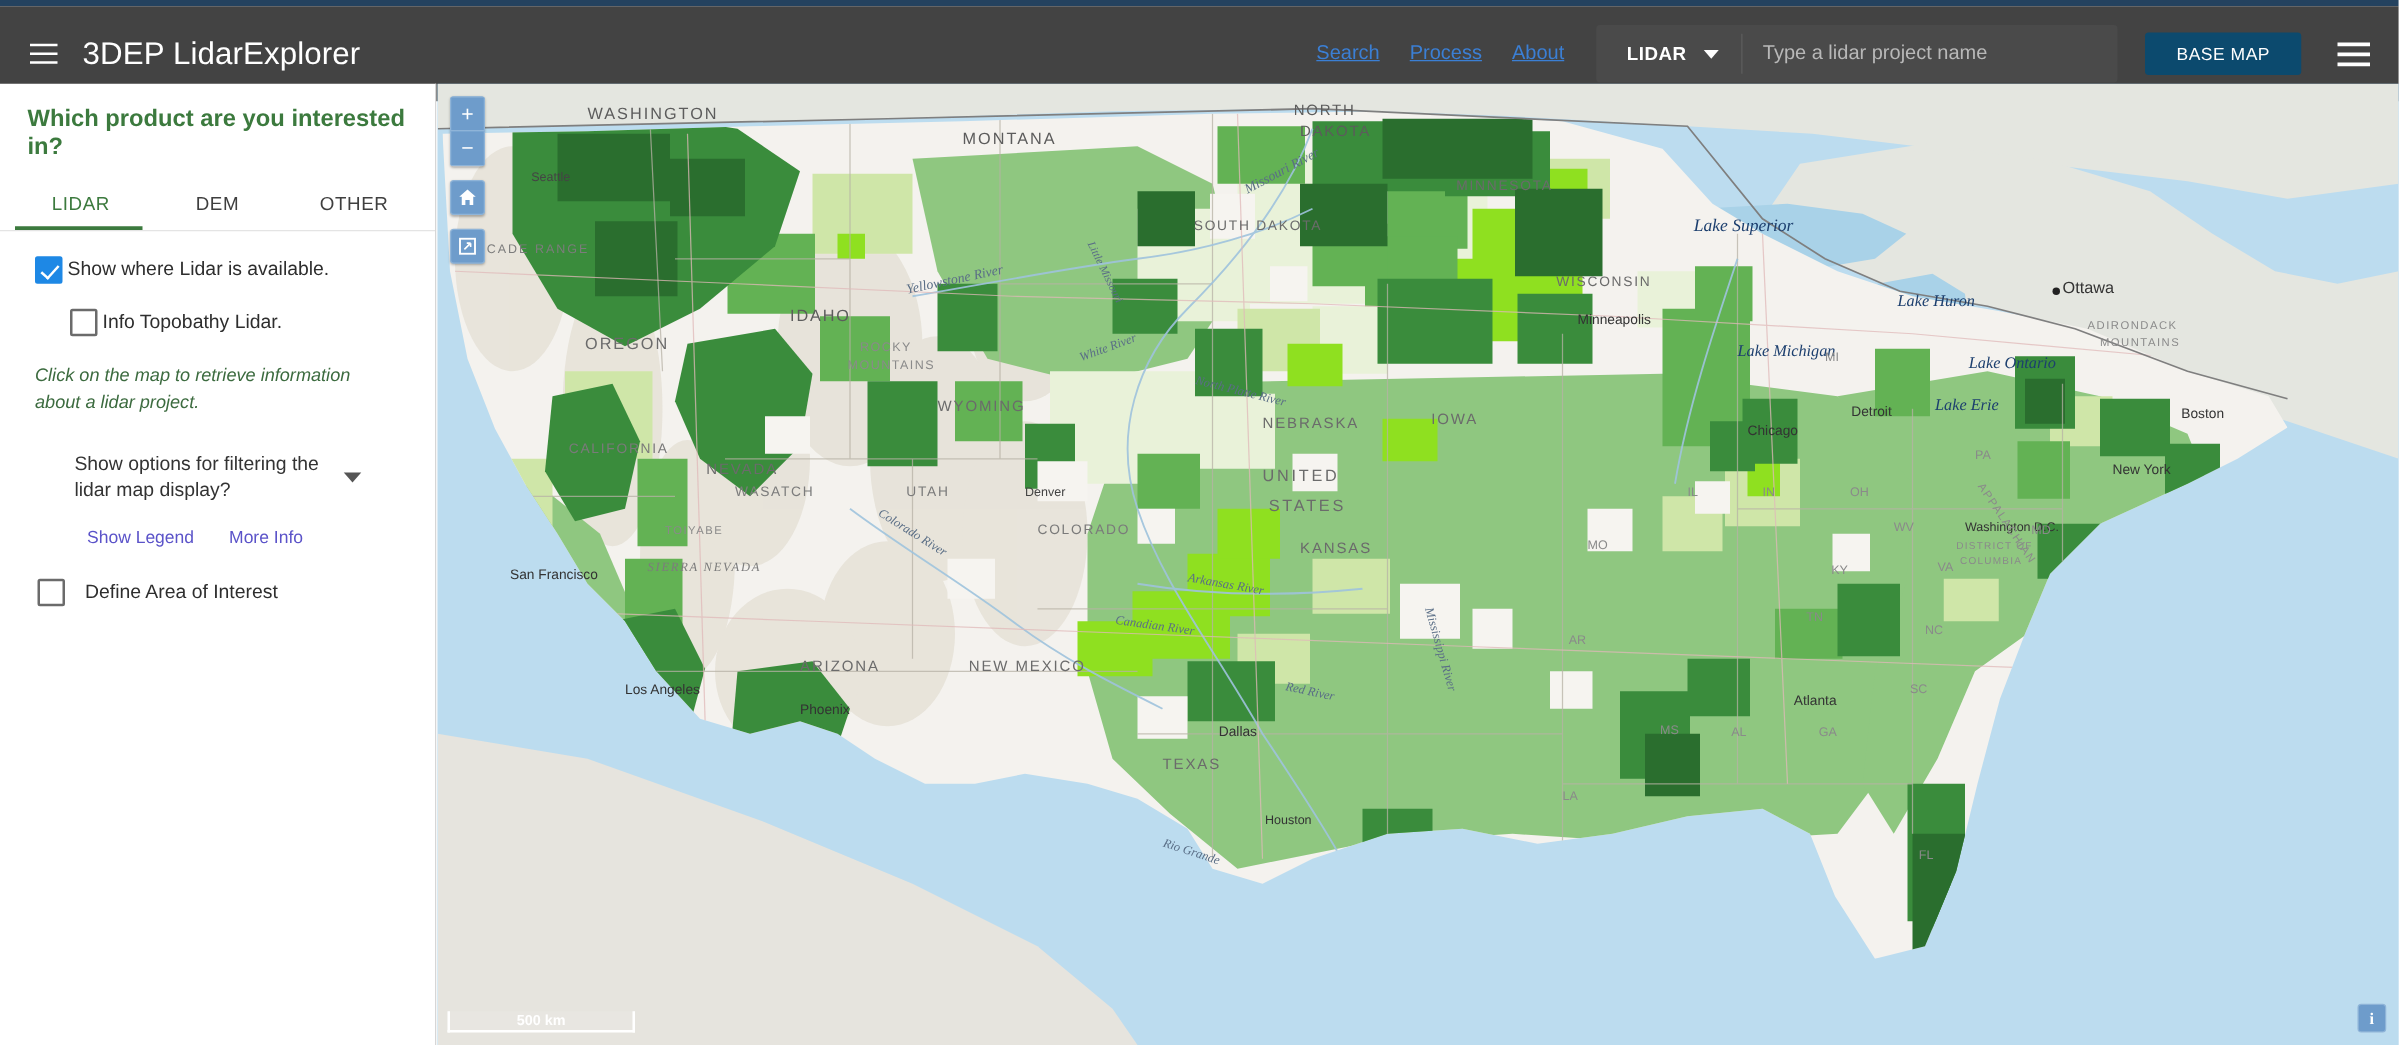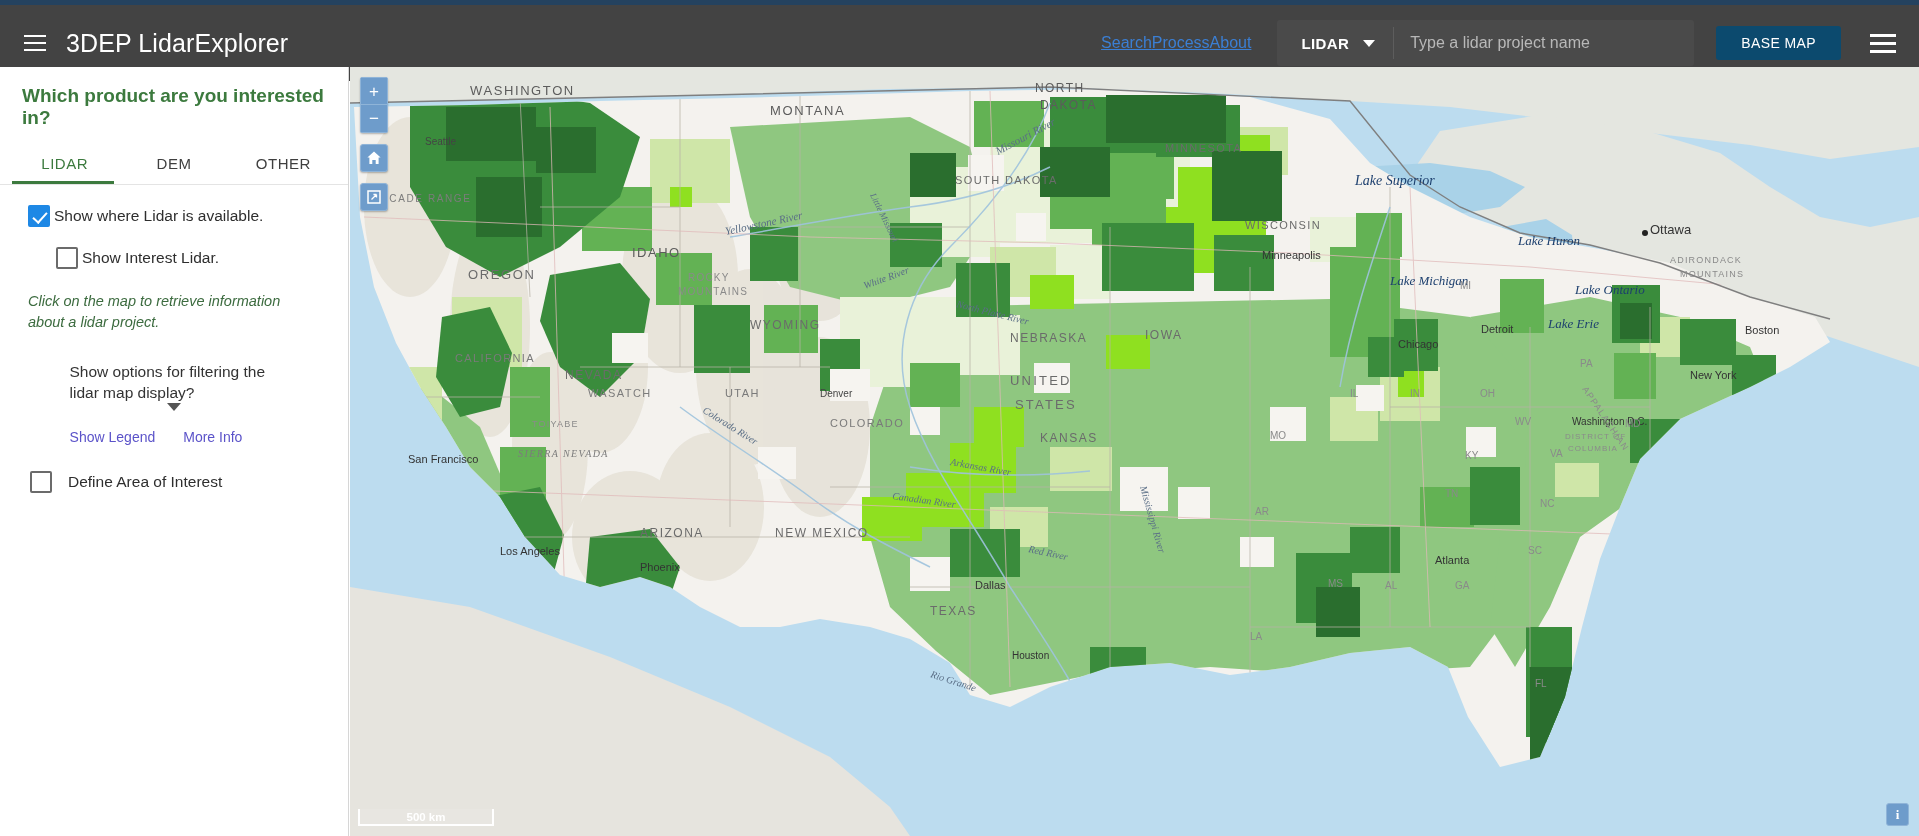--- a/index.html
+++ b/index.html
@@ -25,21 +25,21 @@
     margin-left: 14px; width: 42px; height: 42px;
     display: flex; flex-direction: column; justify-content: center;
     align-items: center; gap: 5px; cursor: pointer;
   }
   .hamburger-btn span { display: block; width: 22px; height: 2px; background: #ffffff; }
   .app-title {
     margin-left: 10px; color: #ffffff; font-size: 25px; font-weight: 400;
     letter-spacing: 0.1px; white-space: nowrap;
   }
   .header-spacer { flex: 1 1 auto; }
-  .nav-links { display: flex; align-items: center; margin-right: 26px; }
+  .nav-links { display: flex; align-items: center; gap: 24px; margin-right: 26px; }
   .nav-link {
     color: #3b7fd4; font-size: 16px; text-decoration: underline;
     cursor: pointer; white-space: nowrap;
   }
   .search-wrap {
     display: flex; align-items: center; height: 46px;
     background: #4a4a4a; border-radius: 3px; margin-right: 22px;
   }
   .search-type {
     display: flex; align-items: center; gap: 14px;
@@ -108,21 +108,21 @@
   }
   .opt-label { margin-left: 4px; font-size: 15.5px; color: #2e2e2e; line-height: 22px; }
 
   .hint {
     padding: 22px 28px 0 28px; font-size: 14.5px; font-style: italic;
     color: #3c6b3f; line-height: 21px; max-width: 320px;
   }
 
   .accordion {
     margin: 28px 28px 16px 34px; display: flex; align-items: center;
-    justify-content: flex-start; cursor: pointer; flex-direction: column;
+    justify-content: center; cursor: pointer;
   }
   .accordion-text {
     font-size: 15.5px; color: #333333; line-height: 21px;
     max-width: 215px;
   }
   .chev {
     width: 0; height: 0; border-left: 7px solid transparent;
     border-right: 7px solid transparent; border-top: 8px solid #555555;
     margin-right: 6px;
   }
@@ -161,21 +161,21 @@
     font-size: 17px; line-height: 1; user-select: none;
   }
   .mc-btn + .mc-btn { border-top: none; }
   .mc-solo {
     width: 28px; height: 28px; background: #6e9ccb; border: 1px solid #8fb4d8;
     border-radius: 3px; display: flex; align-items: center;
     justify-content: center; cursor: pointer;
     box-shadow: 0 1px 2px rgba(0,0,0,.28);
   }
   .scalebar {
-    position: absolute; left: 8px; bottom: 10px; width: 136px; height: 17px;
+    position: absolute; left: 8px; bottom: 10px; width: 150px; height: 17px;
     border: 2px solid #ffffff; border-top: none;
     display: flex; align-items: center; justify-content: center;
     color: #ffffff; font-size: 11.5px; font-weight: bold;
     background: rgba(255,255,255,.10); z-index: 20;
   }
   .info-btn {
     position: absolute; right: 10px; bottom: 10px;
     width: 23px; height: 23px; background: #6e9ccb;
     border: 1px solid #8fb4d8; border-radius: 3px;
     display: flex; align-items: center; justify-content: center;
@@ -236,21 +236,21 @@
     </div>
     <div class="tabs-bottom"></div>
 
     <div class="opt-row">
       <div class="cb checked"></div>
       <div class="opt-label">Show where Lidar is available.</div>
     </div>
 
     <div class="opt-row indent">
       <div class="cb"></div>
-      <div class="opt-label">Show Interest Lidar.</div>
+      <div class="opt-label">Info Topobathy Lidar.</div>
     </div>
 
     <div class="hint">Click on the map to retrieve information about a lidar project.</div>
 
     <div class="accordion">
       <div class="accordion-text">Show options for filtering the lidar map display?</div>
       <div class="chev"></div>
     </div>
 
     <div class="linkrow">

